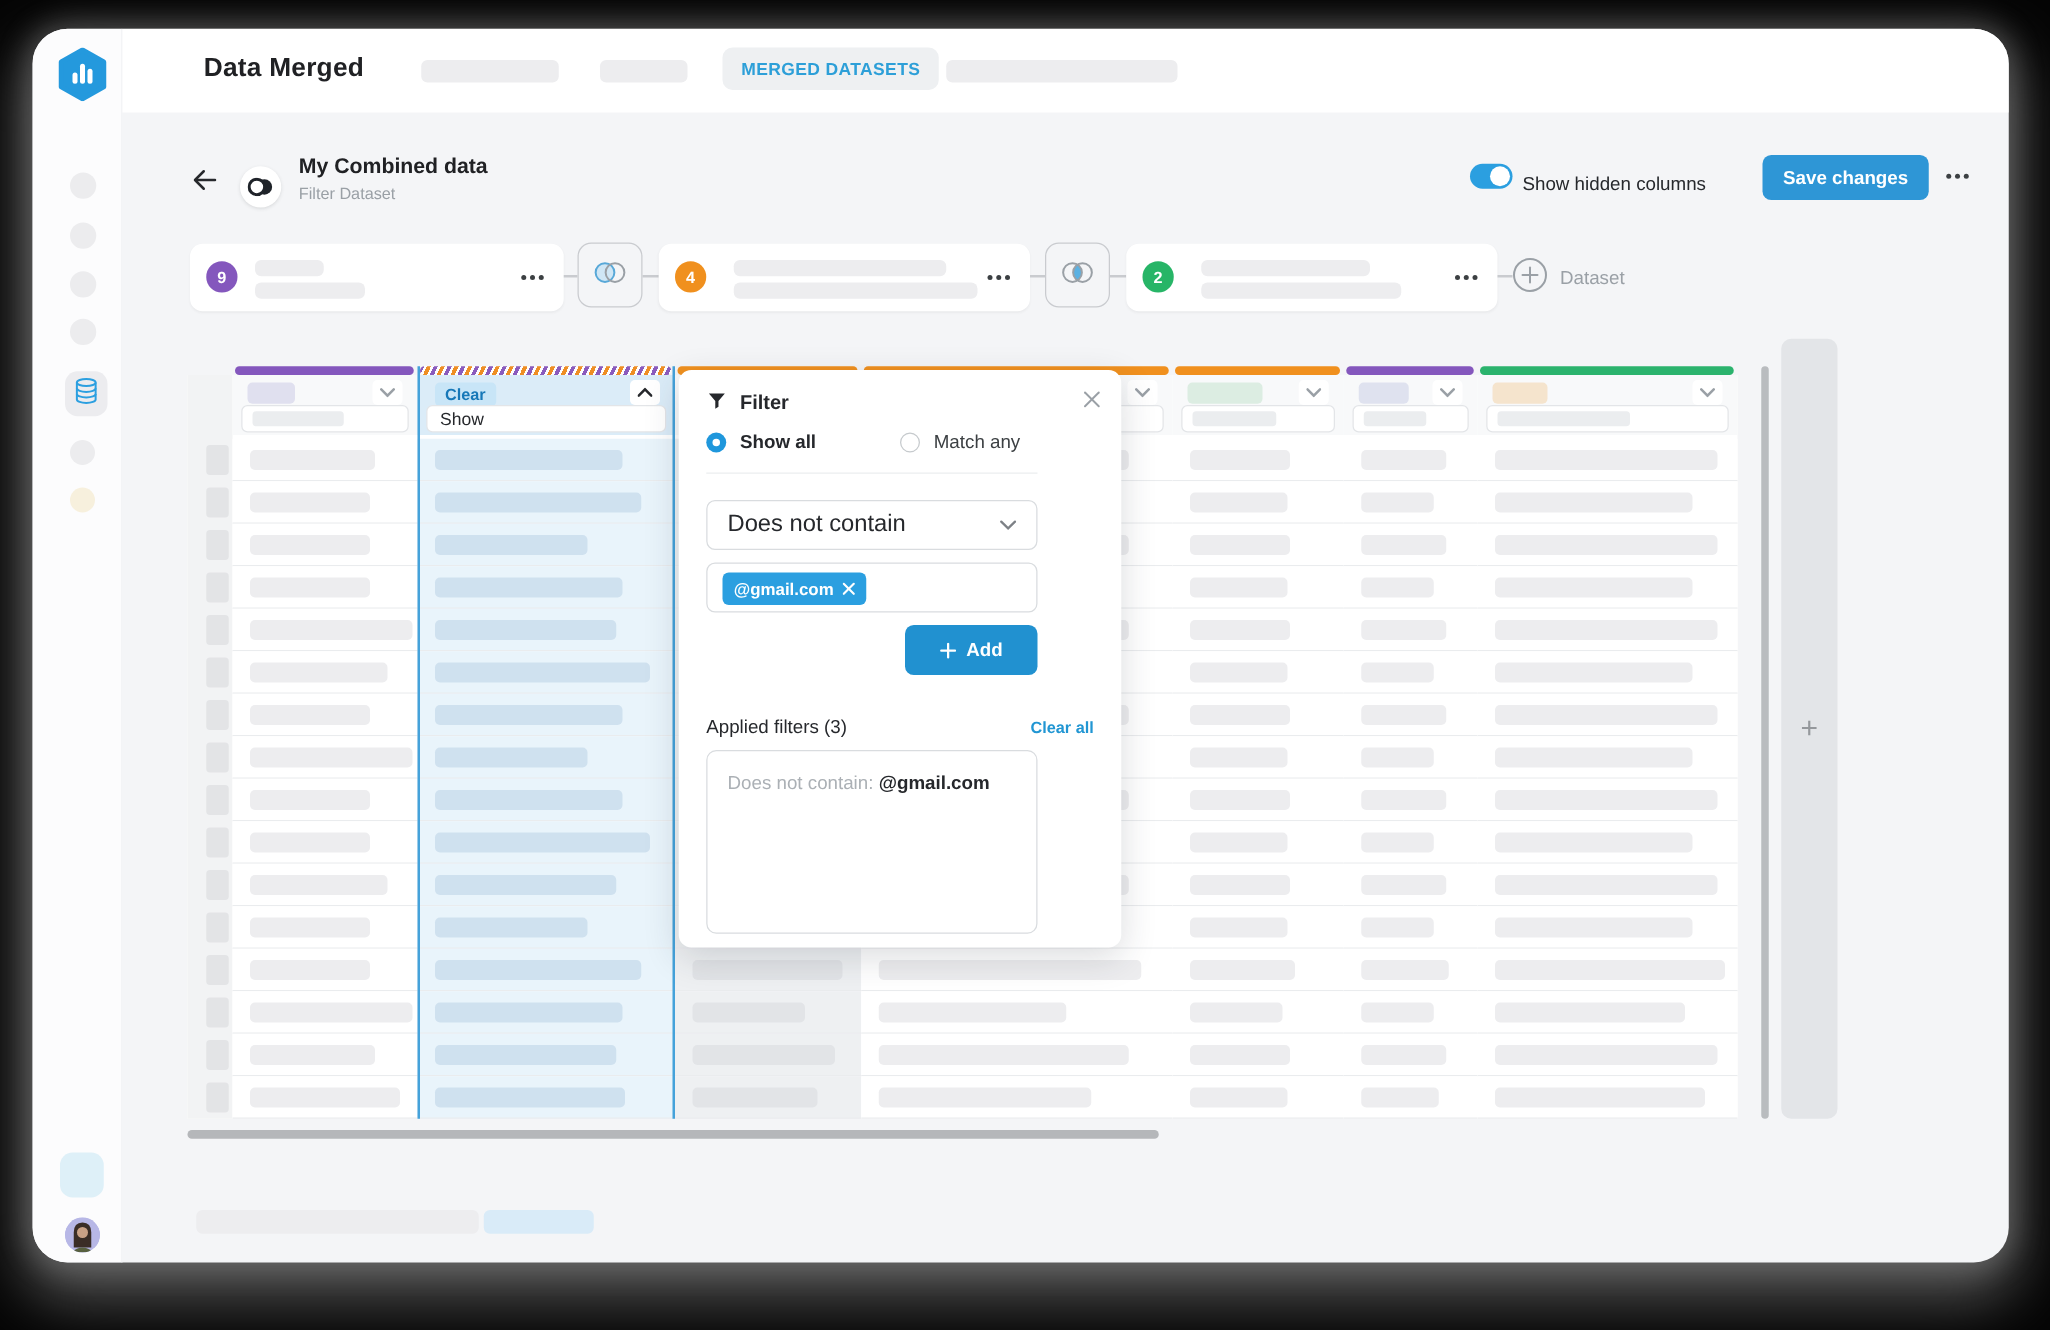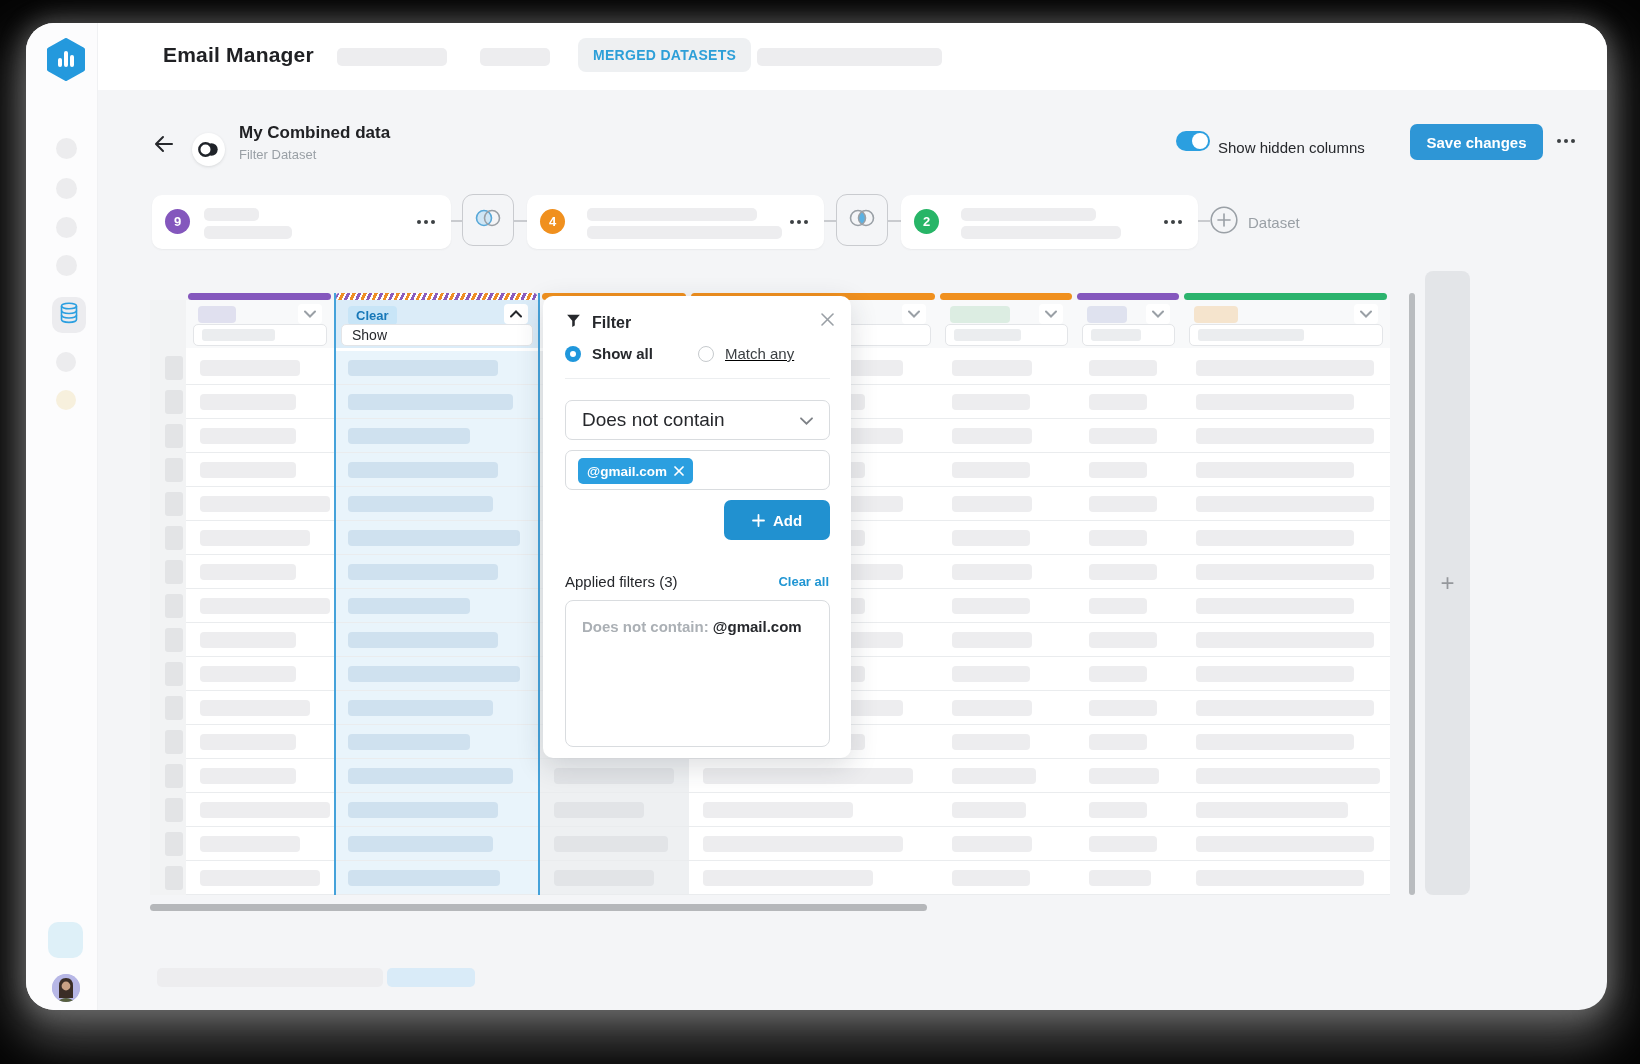--- a/index.html
+++ b/index.html
@@ -35,30 +35,30 @@
   .card { position:absolute; top:172px; height:54px; background:#fff; border-radius:10px;
           box-shadow:0 1px 2px rgba(60,64,67,.06); }
   .badge { position:absolute; left:13px; top:14px; width:25px; height:25px; border-radius:50%;
            color:#fff; font-size:13px; font-weight:700; display:flex; align-items:center; justify-content:center; }
   .join-box { position:absolute; top:171px; width:52px; height:52px; border:1.5px solid #c9cbcf;
               border-radius:11px; background:#f4f5f7; display:flex; align-items:center; justify-content:center; }
   .connector { position:absolute; height:1.5px; background:#c9cbcf; top:197px; }
   .bar-striped { background:repeating-linear-gradient(115deg,#8a5bbd 0 3px,#ffffff 3px 5px,#ee8e24 5px 8px,#ffffff 8px 10px); }
   .cell-sk { position:absolute; left:14px; top:9px; height:16px; border-radius:4px; }
   
-  .popover { position:absolute; left:517px; top:273px; width:308px; height:462px; background:#fff;
+  .popover { position:absolute; left:517px; top:273px; width:354px; height:462px; background:#fff;
              border-radius:10px; box-shadow:0 8px 28px rgba(35,45,55,.16); z-index:10; }
   .pop-box { position:absolute; left:22px; width:265px; background:#fff; border:1px solid #d9dcdf; border-radius:7px; }
   .radio-on { width:16px; height:16px; border-radius:50%; background:#1f97dc; display:flex; align-items:center; justify-content:center; }
   .radio-on i { width:6px; height:6px; border-radius:50%; background:#fff; }
   .radio-off { width:16px; height:16px; border-radius:50%; background:#fff; border:1.5px solid #c6cacd; }
   .chip-blue { position:absolute; left:12px; top:7px; height:26px; background:#2b9fe0; border-radius:5px;
                display:flex; align-items:center; gap:7px; padding:0 9px; color:#fff; font-size:13.5px; font-weight:600; }
   .link-blue { color:#2196d3; font-size:13px; font-weight:700; }
-  .muted { color:#abb0b5;font-weight:bold; }
+  .muted { color:#abb0b5; }
 </style>
 </head>
 <body>
 
 <div class="window">
 
   <aside class="sidebar">
     <div class="abs" style="left:20px; top:15px;">
       <svg width="40" height="43" viewBox="0 0 40 43">
         <polygon points="20,2 37,11.5 37,31.5 20,41 3,31.5 3,11.5" fill="#2499dd" stroke="#2499dd" stroke-width="4" stroke-linejoin="round"></polygon>
@@ -88,21 +88,21 @@
       <svg width="28" height="28" viewBox="0 0 28 28">
         <circle cx="14" cy="14" r="14" fill="#b7b7e6"></circle>
         <path d="M7 12 q0 -8 7 -8 q7 0 7 8 l0 12 l-14 0 z" fill="#3a2d26"></path>
         <circle cx="14" cy="12" r="4.4" fill="#c9a185"></circle>
         <path d="M5 28 q9 -8 18 0 z" fill="#57603f"></path>
       </svg>
     </div>
   </aside>
 
   <header class="topbar">
-    <div class="app-title">Email Manager</div>
+    <div class="app-title">Data Merged</div>
     <div class="ph abs" style="left:239px; top:25px; width:110px; height:18px;"></div>
     <div class="ph abs" style="left:382px; top:25px; width:70px; height:18px;"></div>
     <div class="nav-chip">MERGED DATASETS</div>
     <div class="ph abs" style="left:659px; top:25px; width:185px; height:18px;"></div>
   </header>
 
   <div class="abs" style="left:126px; top:109px;">
     <svg width="24" height="24" viewBox="0 0 24 24" fill="none" stroke="#26282c" stroke-width="2" stroke-linecap="round" stroke-linejoin="round">
       <line x1="20" y1="12" x2="5" y2="12"></line>
         <polyline points="11,5 4,12 11,19"></polyline>
@@ -657,21 +657,21 @@
           <line x1="13" y1="2" x2="2" y2="13"></line>
         </svg>
     </div>
 
     <div class="abs" style="left:22px; top:49px; display:flex; align-items:center; gap:11px;">
       <span class="radio-on">
           <i></i>
         </span>
       <span style="font-size:15px; font-weight:700; color:#26282c;">Show all</span>
     </div>
-    <div class="abs" style="left:155px; top:49px; display:flex; align-items:flex-end; gap:11px;text-decoration:underline;">
+    <div class="abs" style="left:177px; top:49px; display:flex; align-items:flex-end; gap:11px;">
       <span class="radio-off"></span>
       <span style="font-size:15px; color:#3c4043;">Match any</span>
     </div>
 
     <div class="abs" style="left:22px; top:82px; width:265px; height:1px; background:#eceef0;"></div>
 
     <div class="pop-box" style="top:104px; height:40px; display:flex; align-items:center; padding:0 16px; justify-content:space-between;">
       <span style="font-size:19px; color:#26282c;">Does not contain</span>
       <span>
         <svg width="13" height="8" viewBox="0 0 13 8" fill="none" stroke="#7d8186" stroke-width="1.8" stroke-linecap="round">

